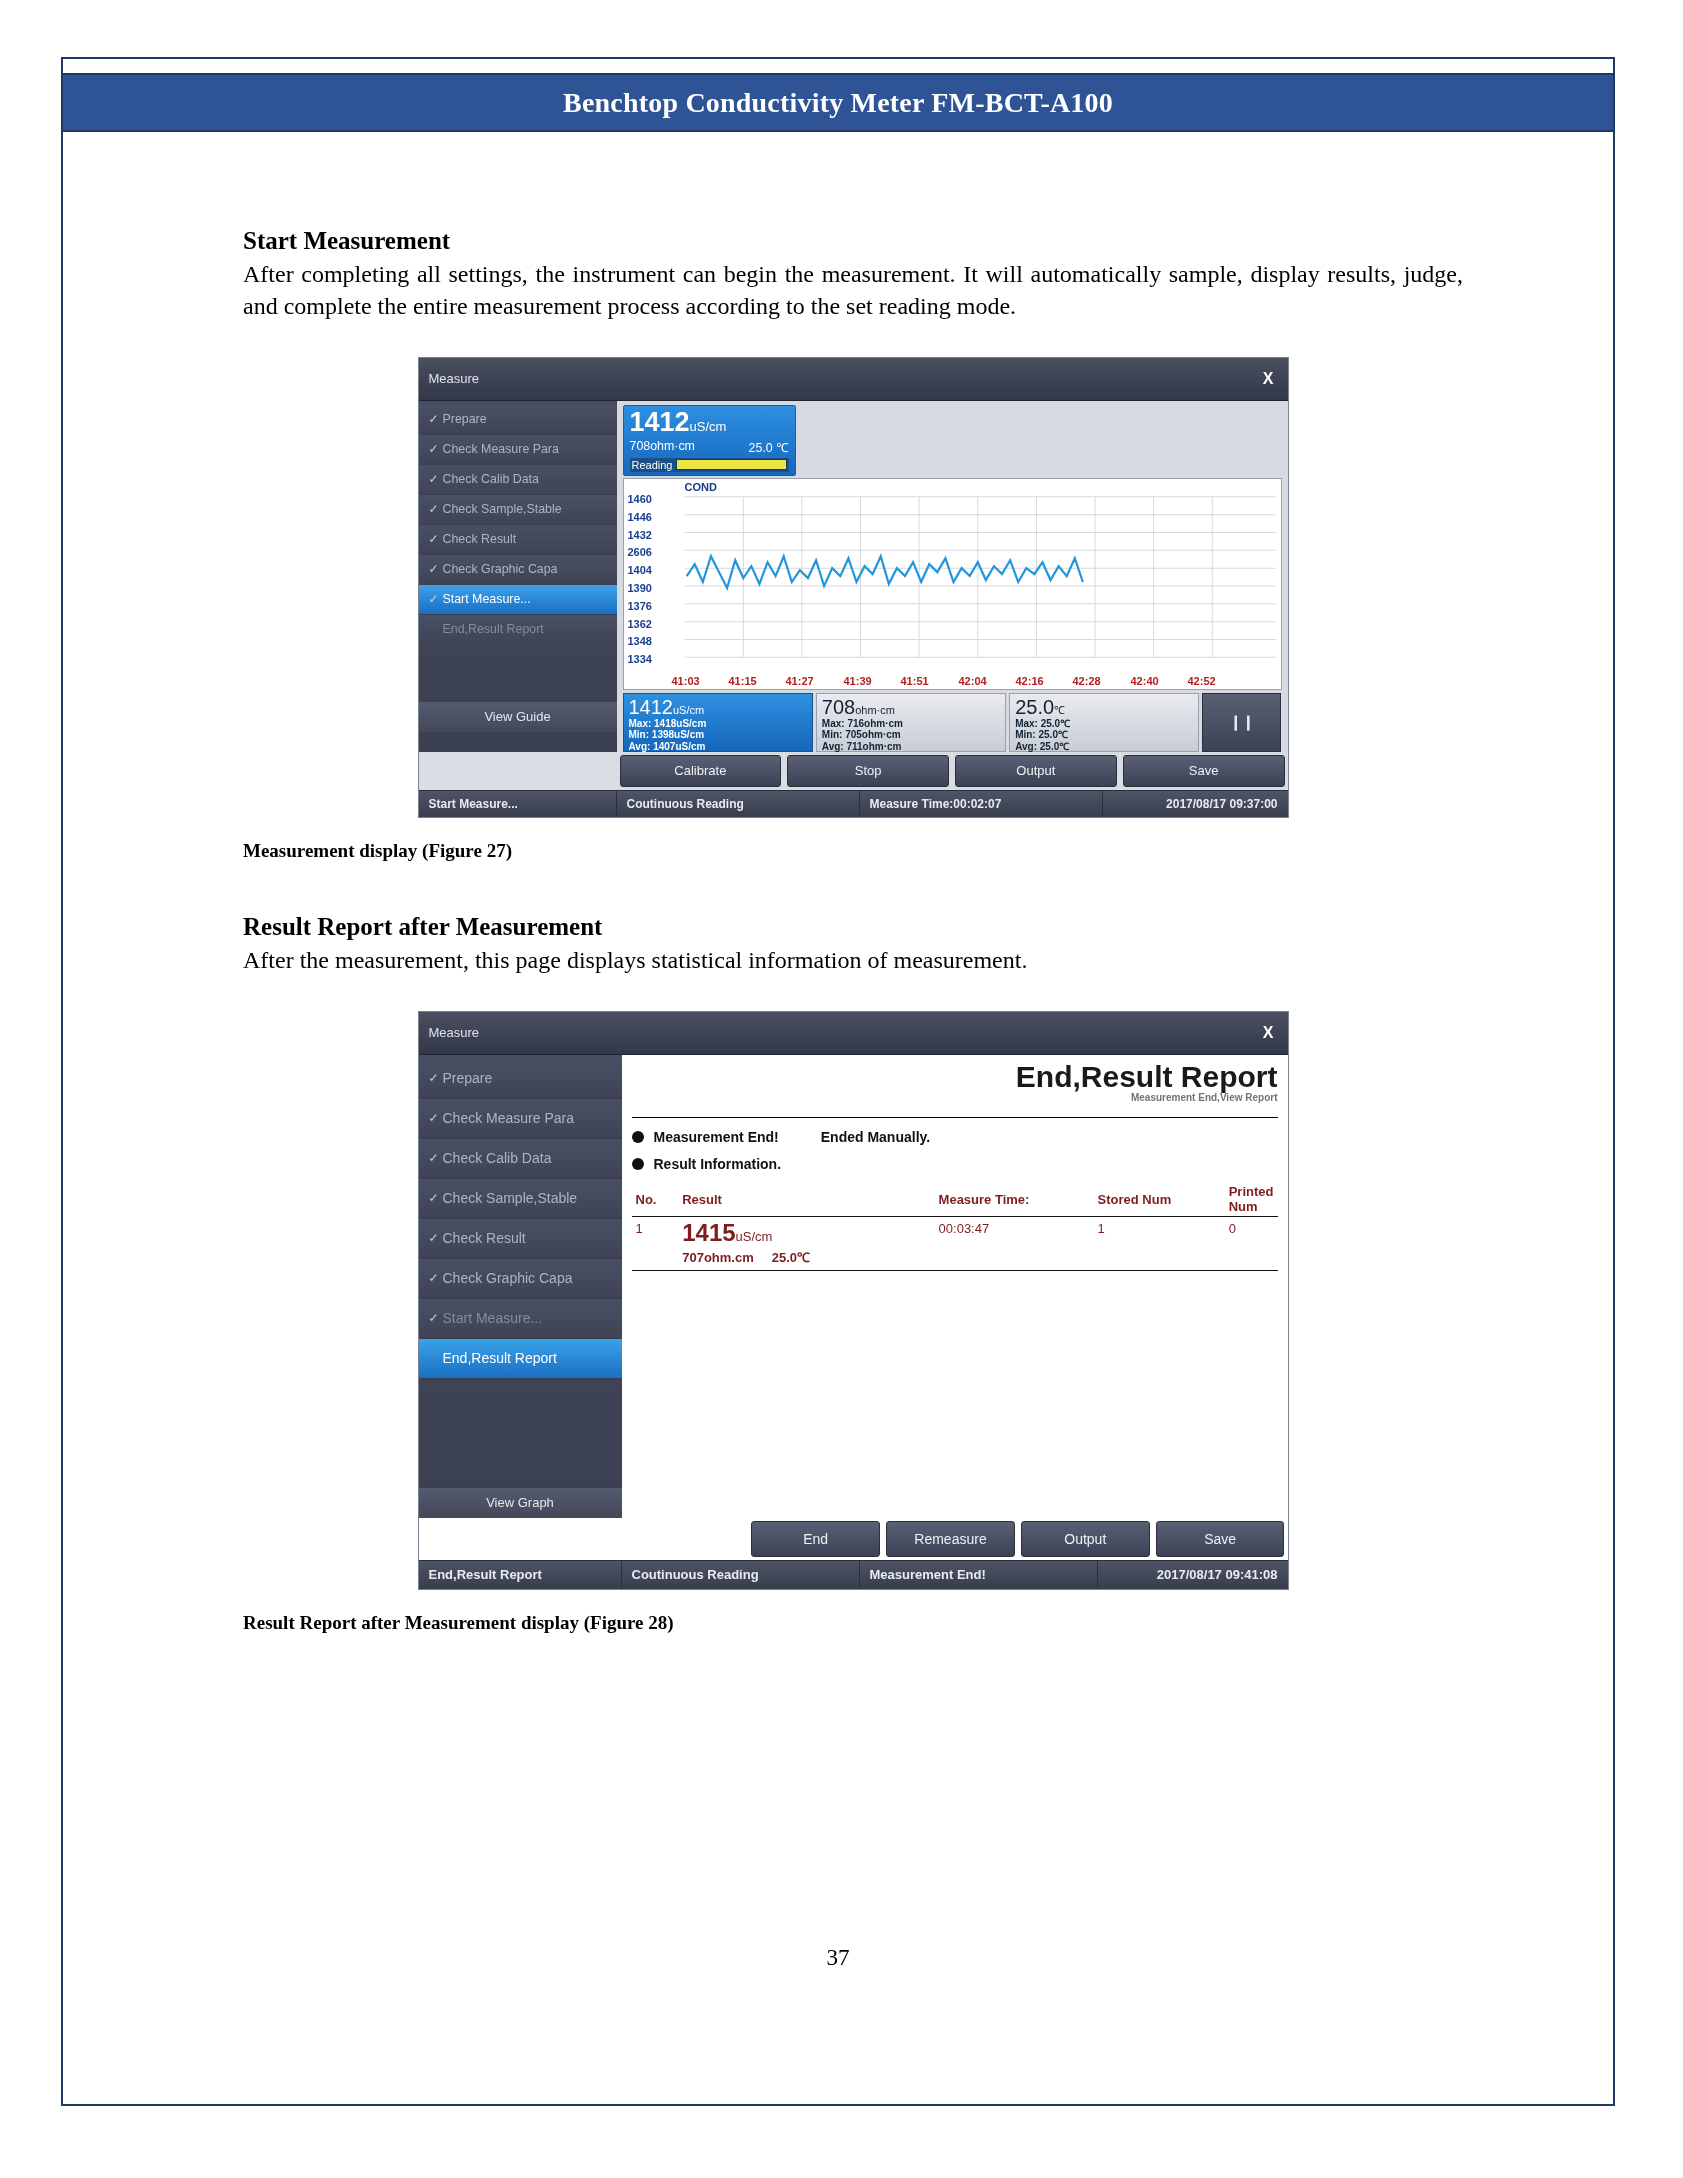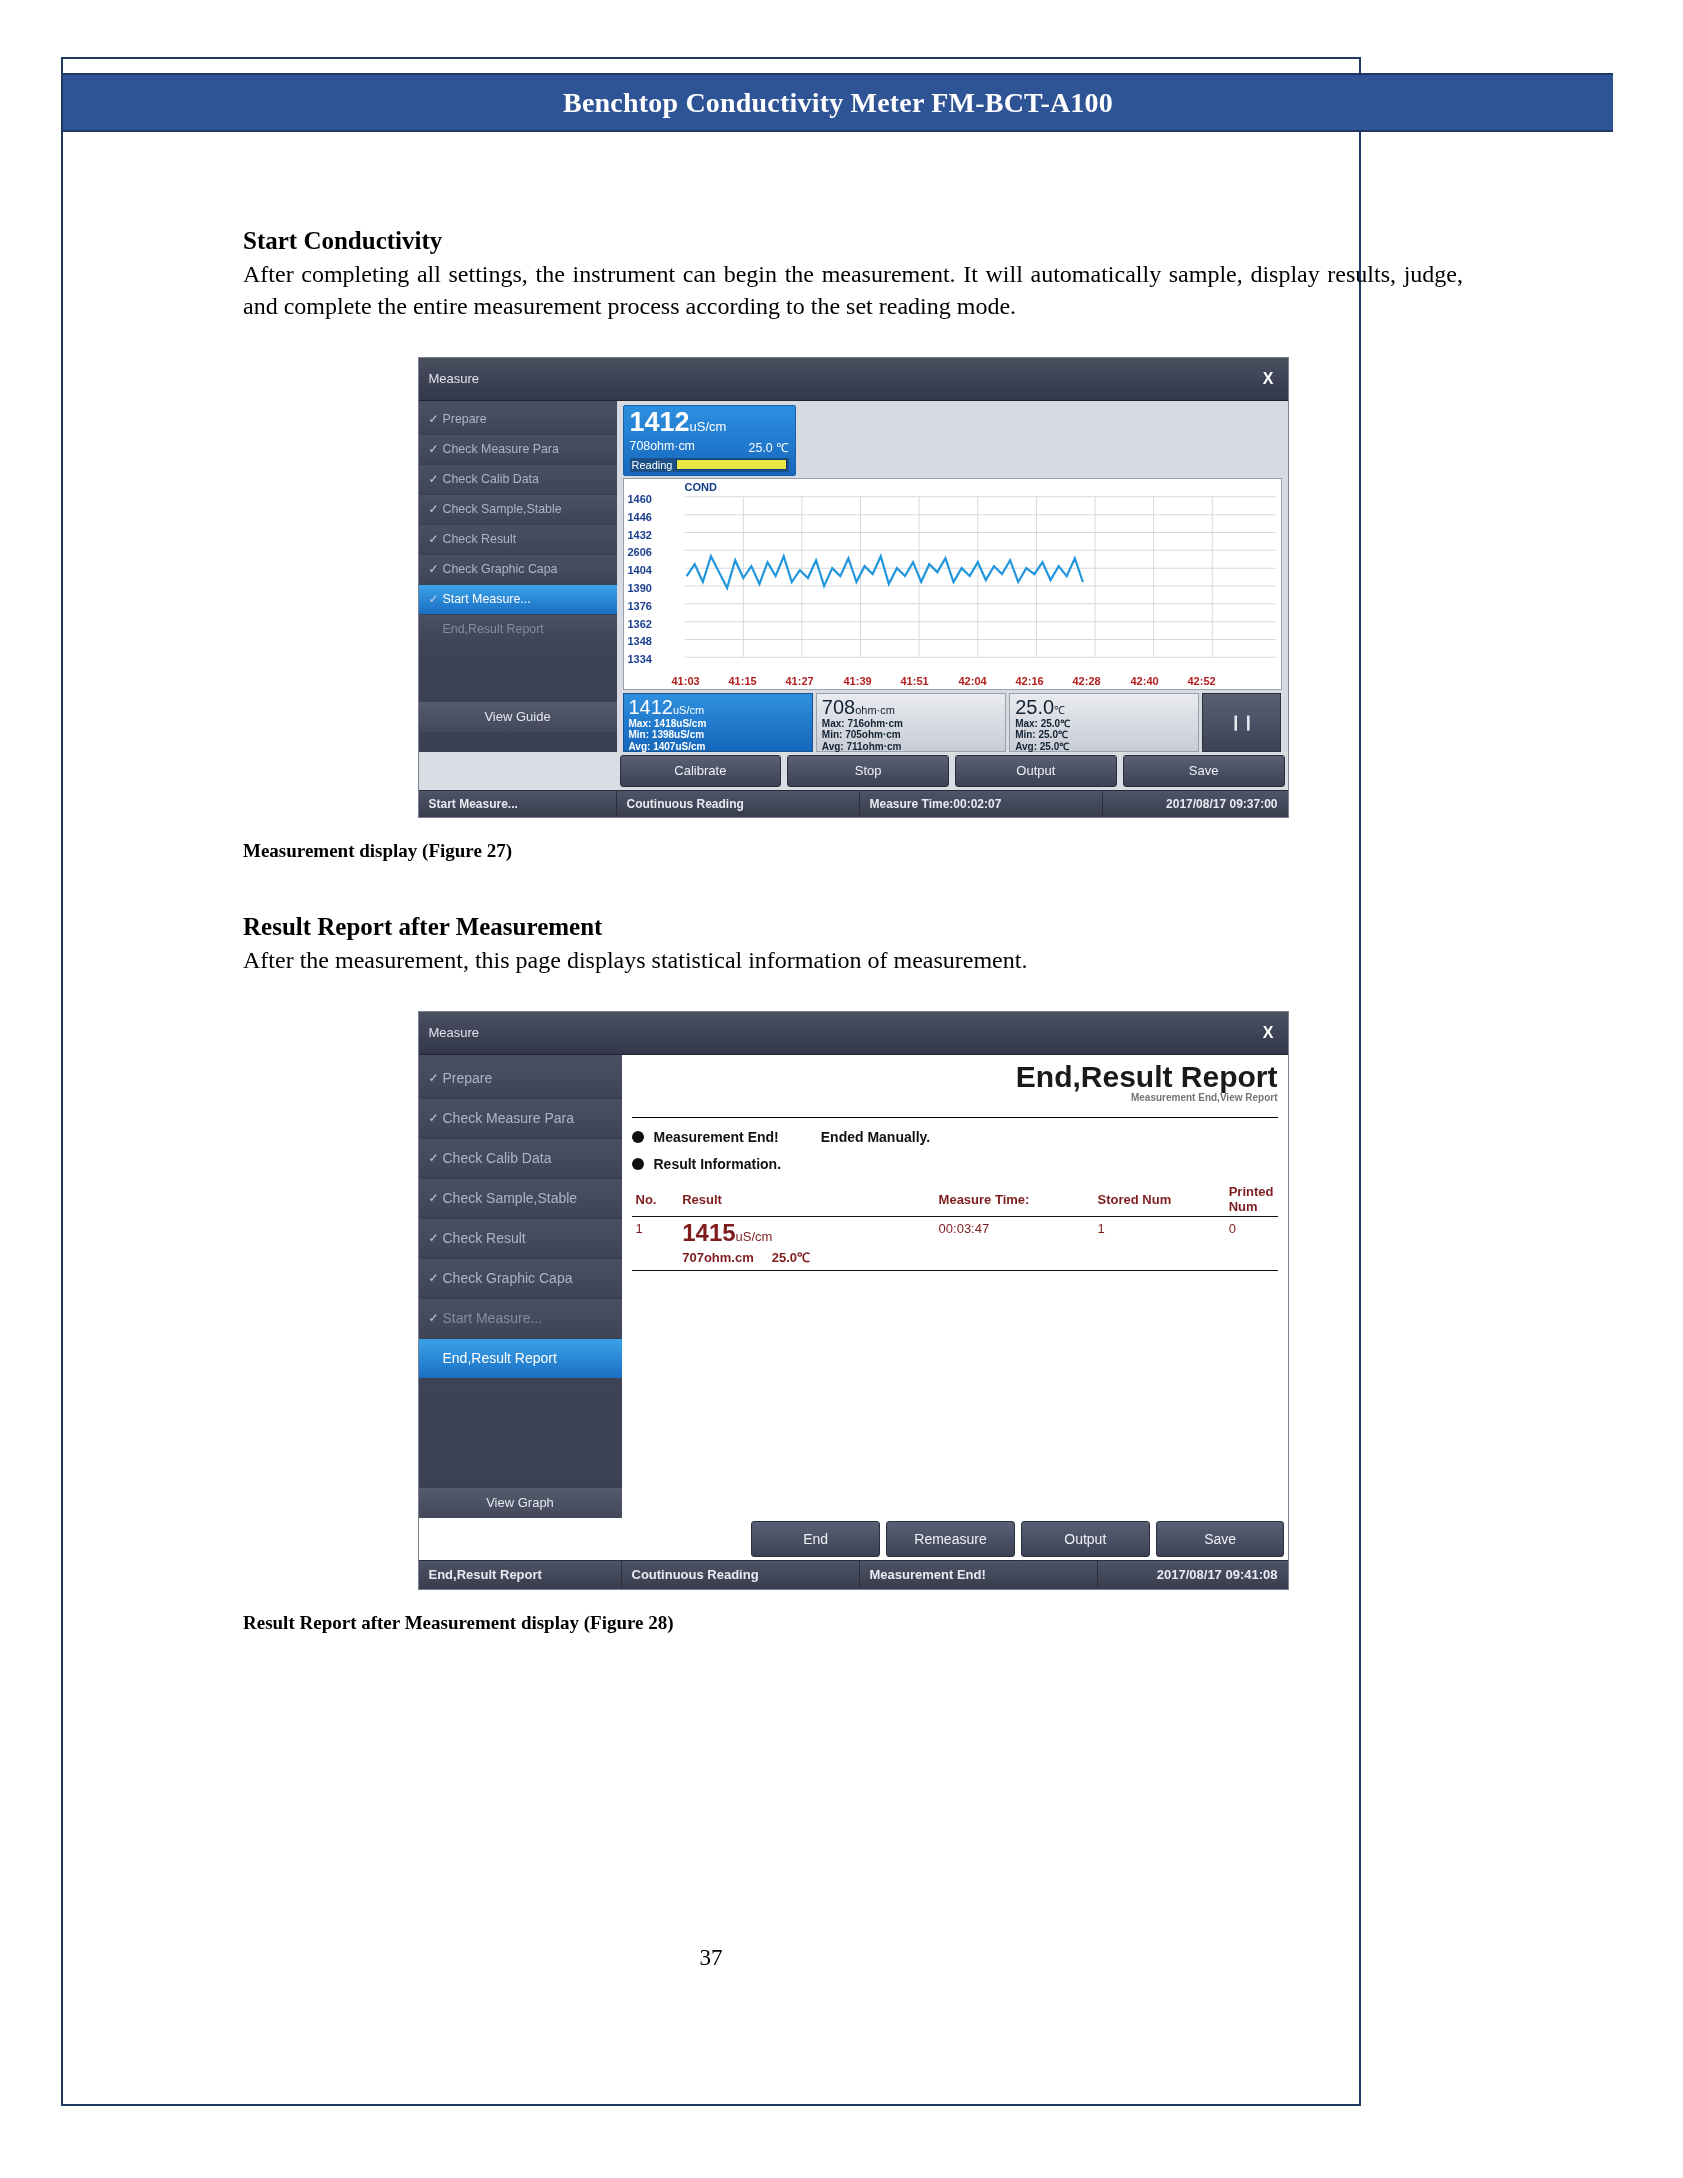--- a/index.html
+++ b/index.html
@@ -10,21 +10,21 @@
   body {
     width: 1683px;
     height: 2178px;
     font-family: "Liberation Serif", serif;
     position: relative;
   }
   .page {
     position: absolute;
     left: 61px;
     top: 57px;
-    width: 1300px;
+    width: 1554px;
     height: 2049px;
     border: 2px solid #1f3864;
     background: #ffffff;
     box-sizing: border-box;
   }
   .header-bar {
     position: absolute;
     left: 0px;
     top: 14px;
     width: 1550px;
@@ -359,21 +359,21 @@
 <body>
 
 <div class="page">
 
   <div class="header-bar">
     <div class="header-title">Benchtop Conductivity Meter FM-BCT-A100</div>
   </div>
 
   <div class="content">
 
-    <h2 class="section">Start Conductivity</h2>
+    <h2 class="section">Start Measurement</h2>
     <p class="body">After completing all settings, the instrument can begin the measurement. It will automatically sample, display results, judge, and complete the entire measurement process according to the set reading mode.</p>
 
     <div class="fig-wrap">
       <div class="device fig27">
 
         <div class="dev-title">
           <span>Measure</span>
           <span class="dev-close">X</span>
         </div>
 

